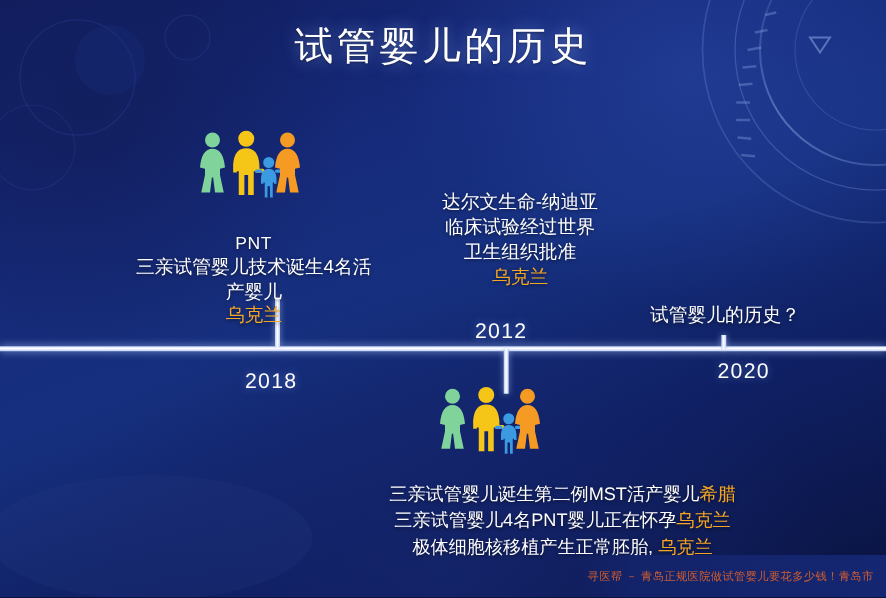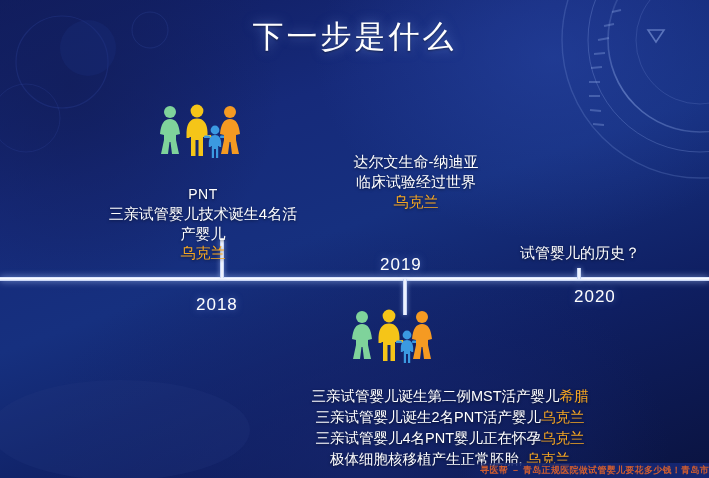--- a/index.html
+++ b/index.html
@@ -110,26 +110,25 @@
 
   
   .people { position: absolute; }
   .people.top    { left: 158px; top: 104px; }
   .people.bottom { left: 350px; top: 309px; }
 
   
   .watermark {
     position: absolute;
     right: 0; bottom: 0;
-    width: 249px; height: 15px;
+    width: 249px; height: 34px;
     background: linear-gradient(to right, rgba(16,30,96,0.0) 0%, rgba(20,36,108,0.85) 18%, rgba(22,40,118,0.92) 100%);
     display: flex;
     align-items: center;
-    justify-content: flex-end;
-    font-weight: bold;
+    justify-content: center;
   }
   .watermark span {
     color: #e0622a;
     font-size: 9px;
     letter-spacing: 0.3px;
     opacity: 0.92;
     white-space: nowrap;
   }
 </style>
 </head>
@@ -166,29 +165,29 @@
       <line x1="589" y1="82" x2="600" y2="82"></line>
       <line x1="589" y1="96" x2="600" y2="96"></line>
       <line x1="590" y1="110" x2="601" y2="111"></line>
       <line x1="593" y1="124" x2="604" y2="125"></line>
     </g>
     <path d="M648 30 L664 30 L656 42 Z" fill="none" stroke="#9ab4f0" stroke-opacity="0.5" stroke-width="1.6"></path>
 
     <ellipse cx="120" cy="430" rx="130" ry="50" fill="#22377f" fill-opacity="0.25"></ellipse>
   </svg>
 
-  <div class="title">下一步是什么</div>
+  <div class="title">试管婴儿的历史</div>
 
   <div class="timeline-line"></div>
   <div class="stem up-2018"></div>
   <div class="stem down-2019"></div>
   <div class="stem tick-2020"></div>
 
   <div class="year y2018">2018</div>
-  <div class="year y2019">2019</div>
+  <div class="year y2019">2012</div>
   <div class="year y2020">2020</div>
 
   <div class="people top">
     <svg width="84" height="56" viewBox="0 0 84 56">
 
       <g fill="#7fd39b">
         <circle cx="12" cy="8" r="6"></circle>
         <path d="M12 15 C6 15 3 20 2 30 L6 31 L6 36 L3 50 L10 50 L11.5 38 L12.5 38 L14 50 L21 50 L18 36 L18 31 L22 30 C21 20 18 15 12 15 Z"></path>
       </g>
 
@@ -215,20 +214,21 @@
   <div class="block block-left">
     <div class="line pnt">PNT</div>
     <div class="line">三亲试管婴儿技术诞生4名活</div>
     <div class="line">产婴儿</div>
     <div class="line hl">乌克兰</div>
   </div>
 
   <div class="block block-mid">
     <div class="line">达尔文生命-纳迪亚</div>
     <div class="line">临床试验经过世界</div>
+    <div class="line">卫生组织批准</div>
     <div class="line hl">乌克兰</div>
   </div>
 
   <div class="block block-right">
     <div class="line">试管婴儿的历史？</div>
   </div>
 
   <div class="people bottom">
     <svg width="84" height="56" viewBox="0 0 84 56">
       <g fill="#7fd39b">
@@ -249,23 +249,20 @@
       <g fill="#f59a22">
         <circle cx="72" cy="8" r="6"></circle>
         <path d="M72 15 C66 15 63 20 62 30 L66 31 L66 36 L63 50 L70 50 L71.5 38 L72.5 38 L74 50 L81 50 L78 36 L78 31 L82 30 C81 20 78 15 72 15 Z"></path>
       </g>
     </svg>
   </div>
 
   <div class="block block-bottom">
     <div class="line">
       <span>三亲试管婴儿诞生第二例MST活产婴儿</span><span class="hl">希腊</span>
-    </div>
-    <div class="line">
-      <span>三亲试管婴儿诞生2名PNT活产婴儿</span><span class="hl">乌克兰</span>
     </div>
     <div class="line">
       <span>三亲试管婴儿4名PNT婴儿正在怀孕</span><span class="hl">乌克兰</span>
     </div>
     <div class="line">
       <span>极体细胞核移植产生正常胚胎,</span> <span class="hl">乌克兰</span>
     </div>
   </div>
 
   <div class="watermark">

